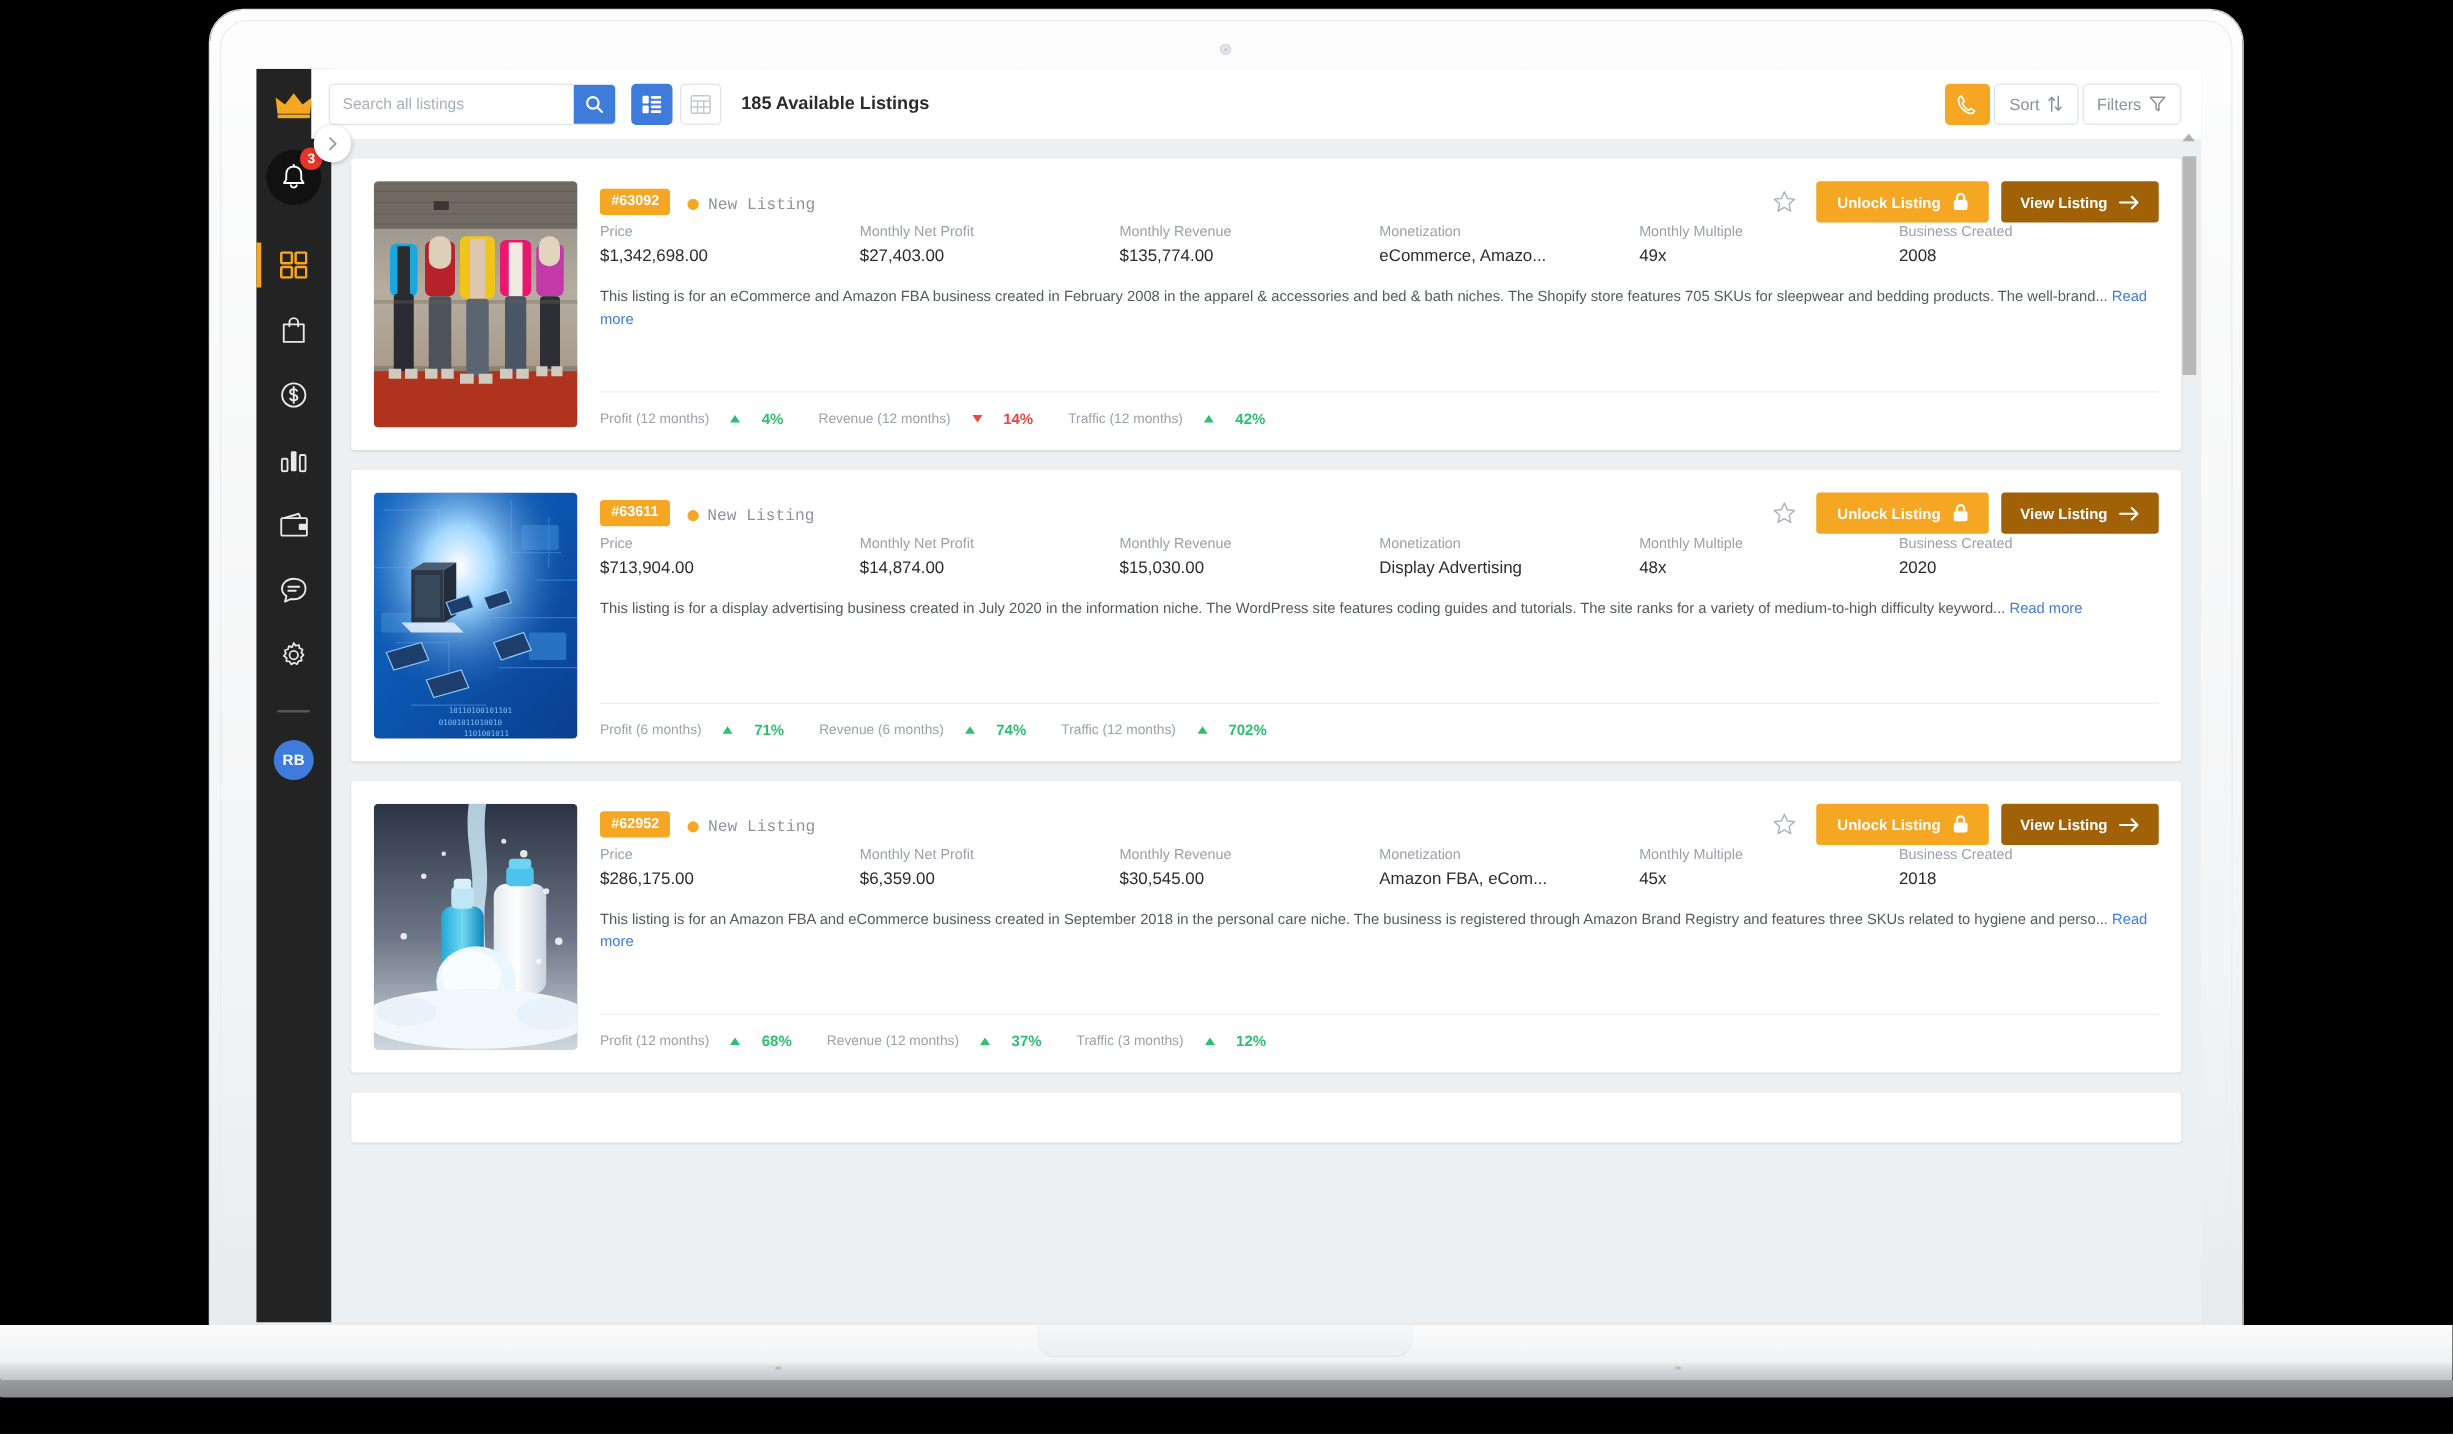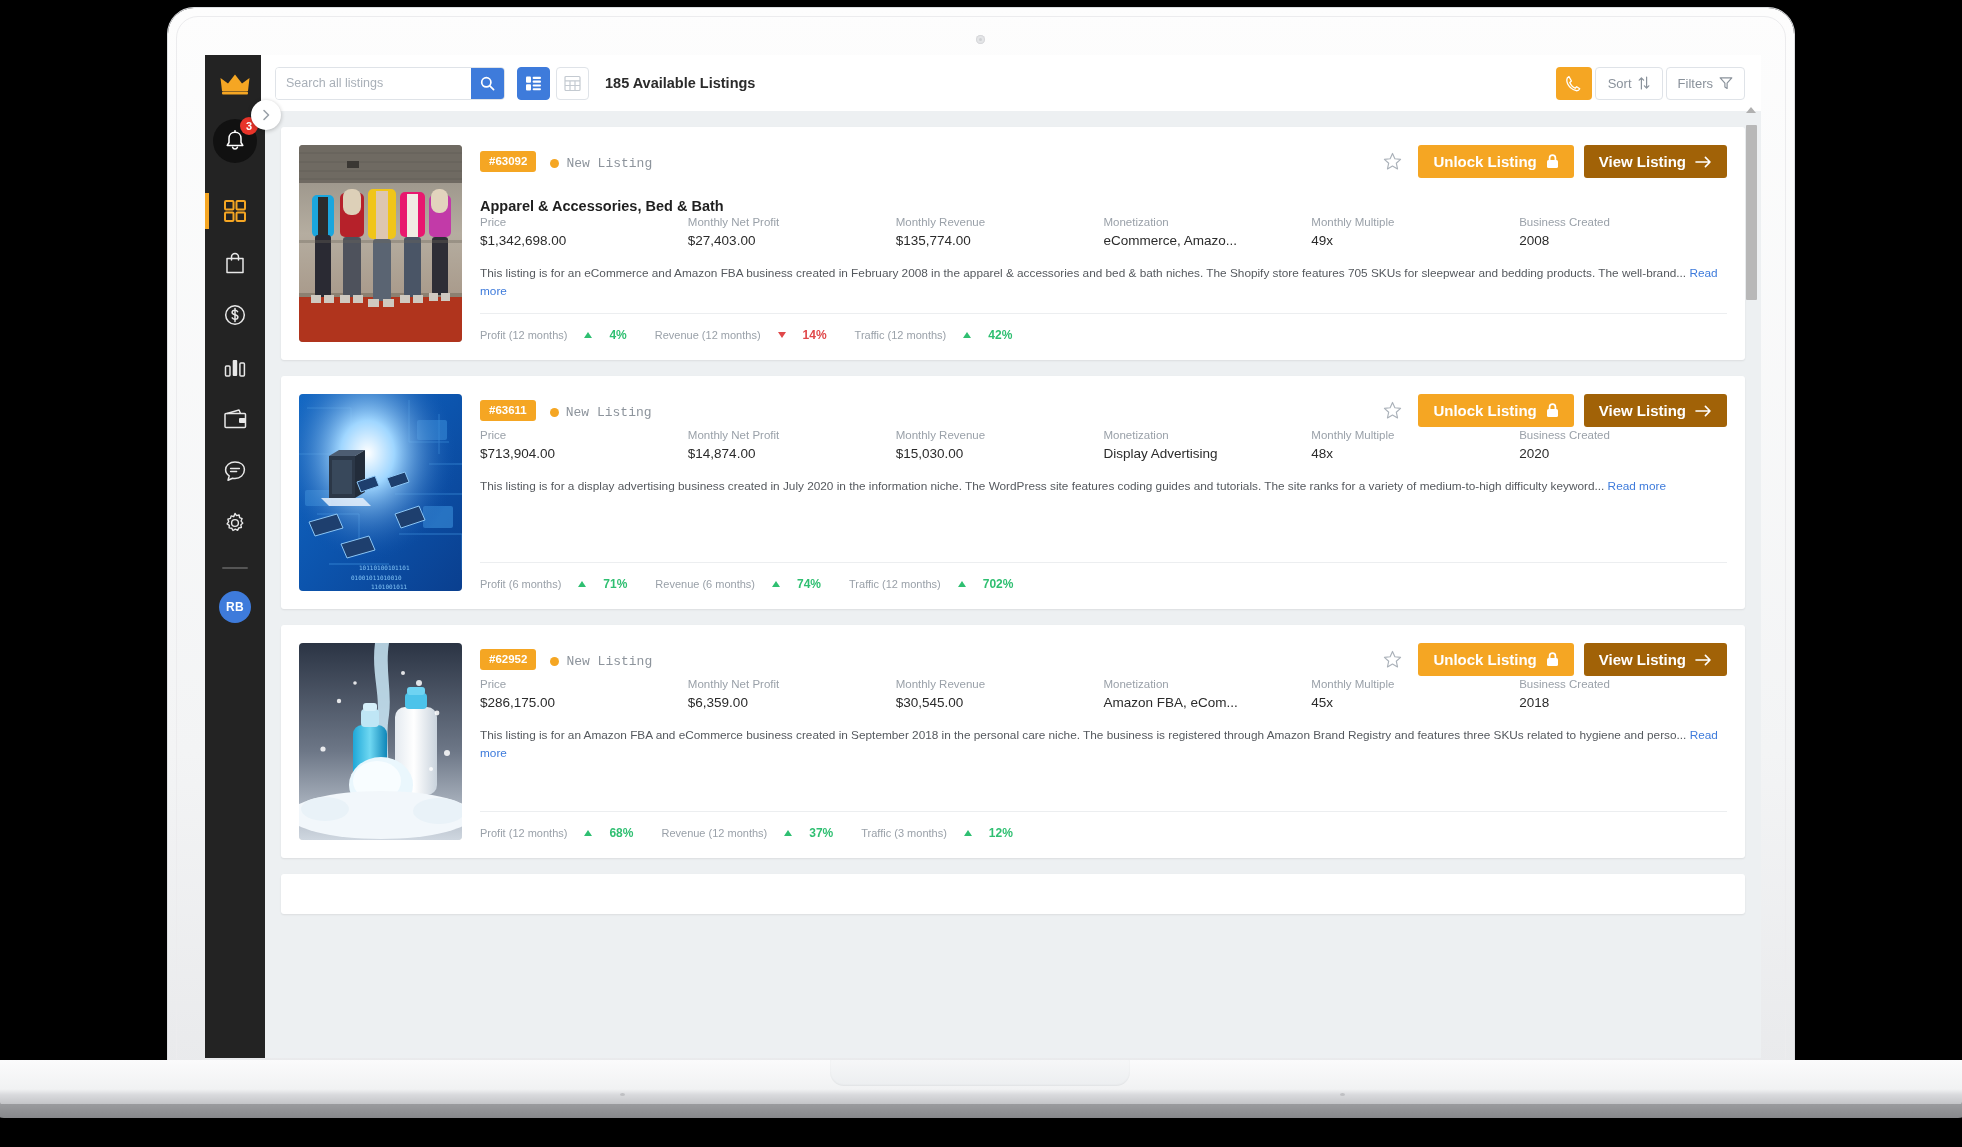--- a/index.html
+++ b/index.html
@@ -117,21 +117,21 @@
   .sb-expand {
     position: absolute; left: 46px; top: 45px;
     width: 30px; height: 30px; border-radius: 50%;
     background: #fff; box-shadow: 0 1px 4px rgba(0,0,0,.25);
     display: flex; align-items: center; justify-content: center;
     z-index: 20; cursor: pointer;
   }
 
   
   #topbar {
-    position: absolute; left: 56px; top: 0; right: 0; height: 56px;
+    position: absolute; left: 44px; top: 0; right: 0; height: 56px;
     background: #fff;
     display: flex; align-items: center;
     padding: 0 16px 0 14px;
   }
   .search-wrap {
     display: flex; align-items: center;
     width: 230px; height: 33px;
     border: 1px solid #dfe3e8; border-radius: 4px;
     overflow: hidden; background: #fff;
   }
@@ -191,21 +191,21 @@
     background: #f5a623; color: #fff; font-size: 11.5px; font-weight: bold;
     padding: 5px 9px; border-radius: 3px; line-height: 1;
   }
   .new-flag { display: flex; align-items: center; gap: 7px; margin-left: 14px; padding-top: 3px; }
   .new-dot { width: 9px; height: 9px; border-radius: 50%; background: #f5a623; }
   .new-txt { font-size: 13px; color: #8d949c; font-family: Liberation Mono, monospace; }
   .card-actions { margin-left: auto; display: flex; align-items: center; gap: 10px; }
   .star-btn { background:none;border:none;cursor:pointer;padding:0 6px;display:flex;align-items:center; }
   .btn-unlock, .btn-view {
     height: 33px; padding: 0 15px; border: none; border-radius: 3px;
-    color: #fff; font-size: 15px; font-weight: bold; cursor: pointer;
+    color: #fff; font-size: 12px; font-weight: bold; cursor: pointer;
     display: flex; align-items: center; gap: 9px;
     font-family: "Liberation Sans", sans-serif;
   }
   .btn-unlock { background: #f5a623; min-width: 138px; justify-content: center; }
   .btn-view { background: #a16207; min-width: 120px; justify-content: center; }
   .card-title {
     font-size: 14.5px; font-weight: bold; color: #1f1f1f; margin-top: 20px;
   }
   .stats { display: flex; margin-top: 2px; }
   .stat { flex: 1; }
@@ -471,21 +471,20 @@
           </button>
           <button class="btn-view">
             <span>View Listing</span>
             <svg width="17" height="12" viewBox="0 0 17 12">
               <path d="M1 6 H15 M10.4 1.4 L15 6 L10.4 10.6" fill="none" stroke="#fff" stroke-width="1.6" stroke-linecap="round" stroke-linejoin="round"></path>
             </svg>
           </button>
         </span>
       </div>
 
-      <h2 class="card-title">Apparel &amp; Accessories, Bed &amp; Bath</h2>
 
       <div class="stats">
 
           <div class="stat">
             <div class="stat-label">Price</div>
             <div class="stat-value">$1,342,698.00</div>
           </div>
           <div class="stat">
             <div class="stat-label">Monthly Net Profit</div>
             <div class="stat-value">$27,403.00</div>

